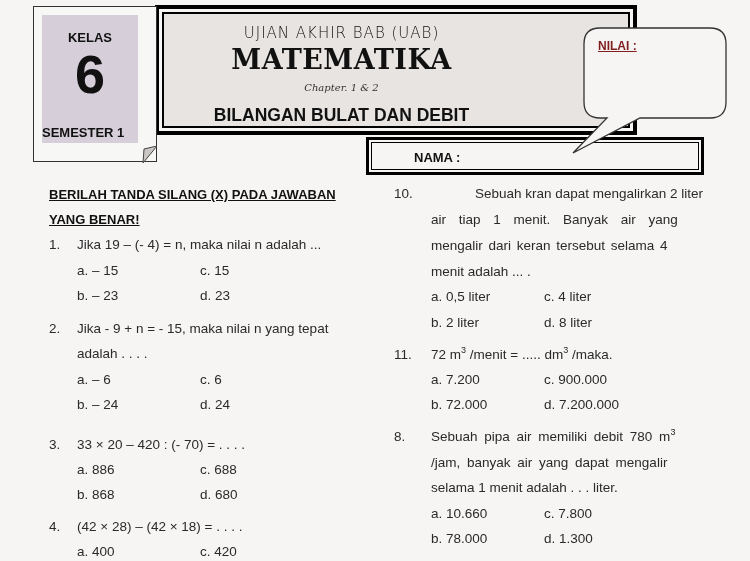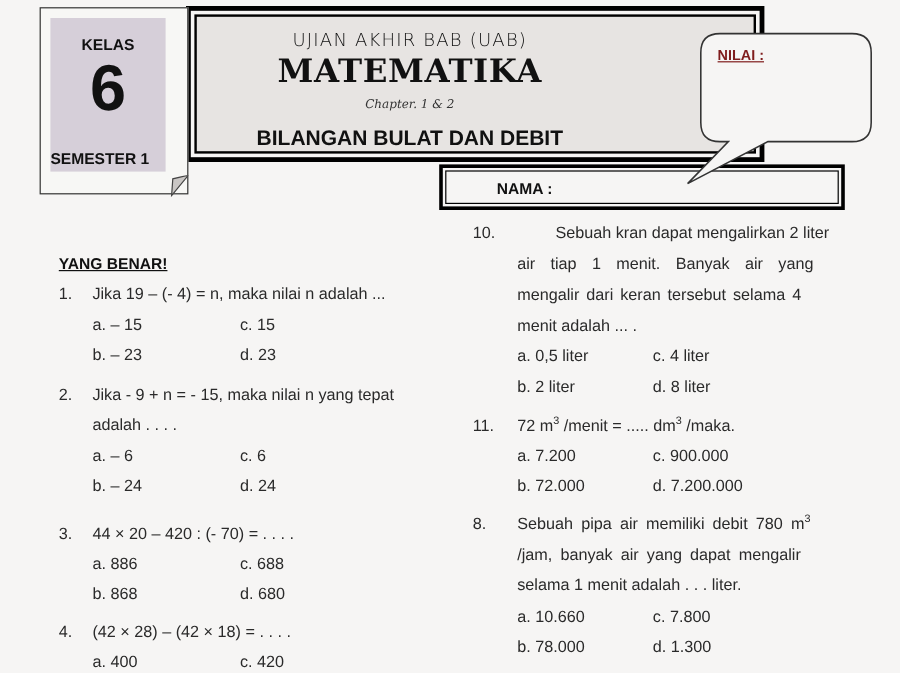--- a/index.html
+++ b/index.html
@@ -75,21 +75,21 @@
     
     .col { position: absolute; font-family: "Liberation Sans", sans-serif; font-size: 13.5px; color: #2a2a2a; }
     .instr {
       font-weight: bold; text-decoration: underline; font-size: 13px; color: #111;
       position: absolute; white-space: nowrap;
     }
     .qnum { position: absolute; }
     .qtext { position: absolute; white-space: nowrap; }
     .opt { position: absolute; white-space: nowrap; }
     sup { font-size: 9px; vertical-align: 6px; line-height: 0; }
-    .just { position: absolute; display: flex; justify-content: flex-end; width: 260px; }
+    .just { position: absolute; display: flex; justify-content: center; width: 260px; margin-left: 28px; }
   </style>
 </head>
 <body>
 
 <div class="banner-outer">
   <div class="banner-inner">
     <div class="banner-text" style="left:0;">
       <div class="uab">UJIAN AKHIR BAB (UAB)</div>
       <div class="mat">MATEMATIKA</div>
       <div class="chap">Chapter. 1 &amp; 2</div>
@@ -114,20 +114,21 @@
     <div class="kelas">KELAS</div>
     <div class="six">6</div>
     <div class="sem">SEMESTER 1</div>
   </div>
   <svg class="curl" width="16" height="18" viewBox="0 0 16 18">
     <path d="M16 0 L2 17 L3 3 Z" fill="#c9c6c4" stroke="#444" stroke-width="1"></path>
   </svg>
 </div>
 
 <div class="col" style="left:0; top:0; width:375px; height:561px;">
+  <div class="instr" style="left:49px; top:187px;">BERILAH TANDA SILANG (X) PADA JAWABAN</div>
   <div class="instr" style="left:49px; top:212px;">YANG BENAR!</div>
 
   <div>
     <span class="qnum" style="left:49px; top:237px;">1.</span>
     <span class="qtext" style="left:77px; top:237px;">Jika 19 – (- 4) = n, maka nilai n adalah ...</span>
     <span class="opt" style="left:77px; top:263px;">a.  – 15</span>
     <span class="opt" style="left:200px; top:263px;">c.  15</span>
     <span class="opt" style="left:77px; top:288px;">b.  – 23</span>
     <span class="opt" style="left:200px; top:288px;">d.  23</span>
   </div>
@@ -137,21 +138,21 @@
     <span class="qtext" style="left:77px; top:321px;">Jika - 9 + n = - 15, maka nilai n yang tepat</span>
     <span class="qtext" style="left:77px; top:346px;">adalah . . . .</span>
     <span class="opt" style="left:77px; top:372px;">a. – 6</span>
     <span class="opt" style="left:200px; top:372px;">c.  6</span>
     <span class="opt" style="left:77px; top:397px;">b. – 24</span>
     <span class="opt" style="left:200px; top:397px;">d.  24</span>
   </div>
 
   <div>
     <span class="qnum" style="left:49px; top:437px;">3.</span>
-    <span class="qtext" style="left:77px; top:437px;">44 × 20 –  420 : (- 70) = . . . .</span>
+    <span class="qtext" style="left:77px; top:437px;">33 × 20 –  420 : (- 70) = . . . .</span>
     <span class="opt" style="left:77px; top:462px;">a. 886</span>
     <span class="opt" style="left:200px; top:462px;">c.  688</span>
     <span class="opt" style="left:77px; top:487px;text-align:center;">b. 868</span>
     <span class="opt" style="left:200px; top:487px;">d.  680</span>
   </div>
 
   <div>
     <span class="qnum" style="left:49px; top:519px;">4.</span>
     <span class="qtext" style="left:77px; top:519px;">(42 × 28) –  (42 × 18) = . . . .</span>
     <span class="opt" style="left:77px; top:544px;">a. 400</span>

